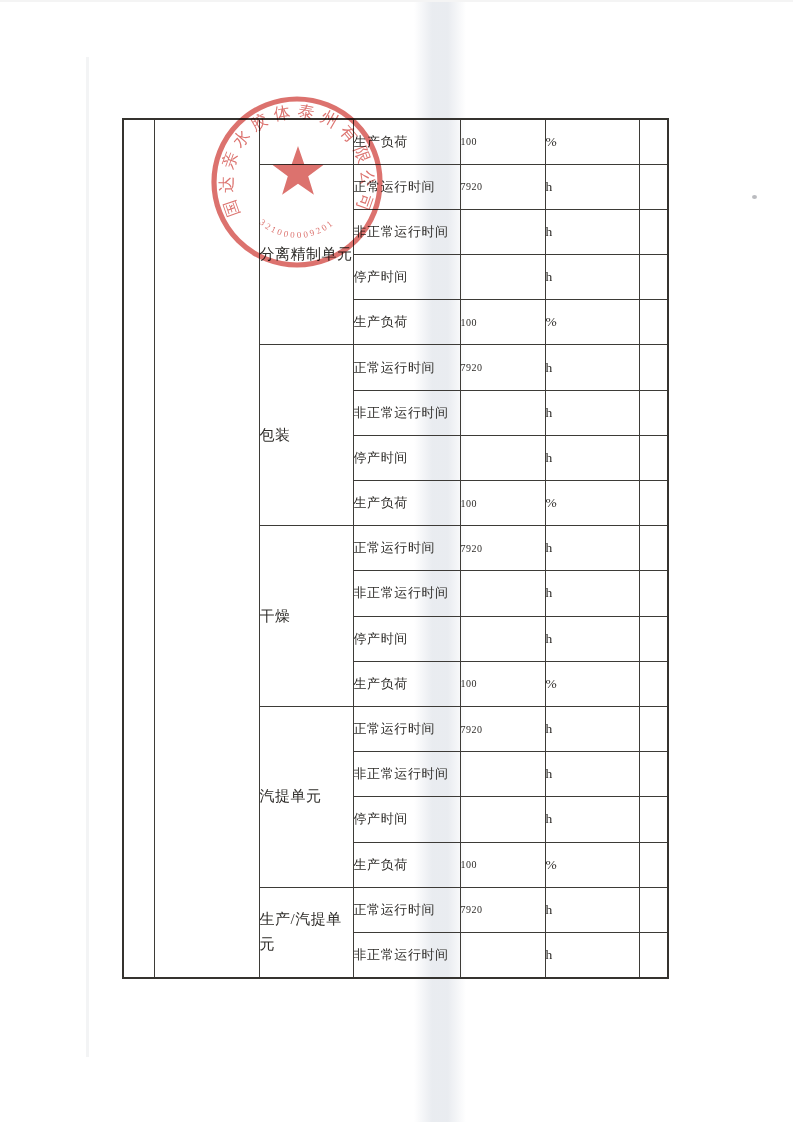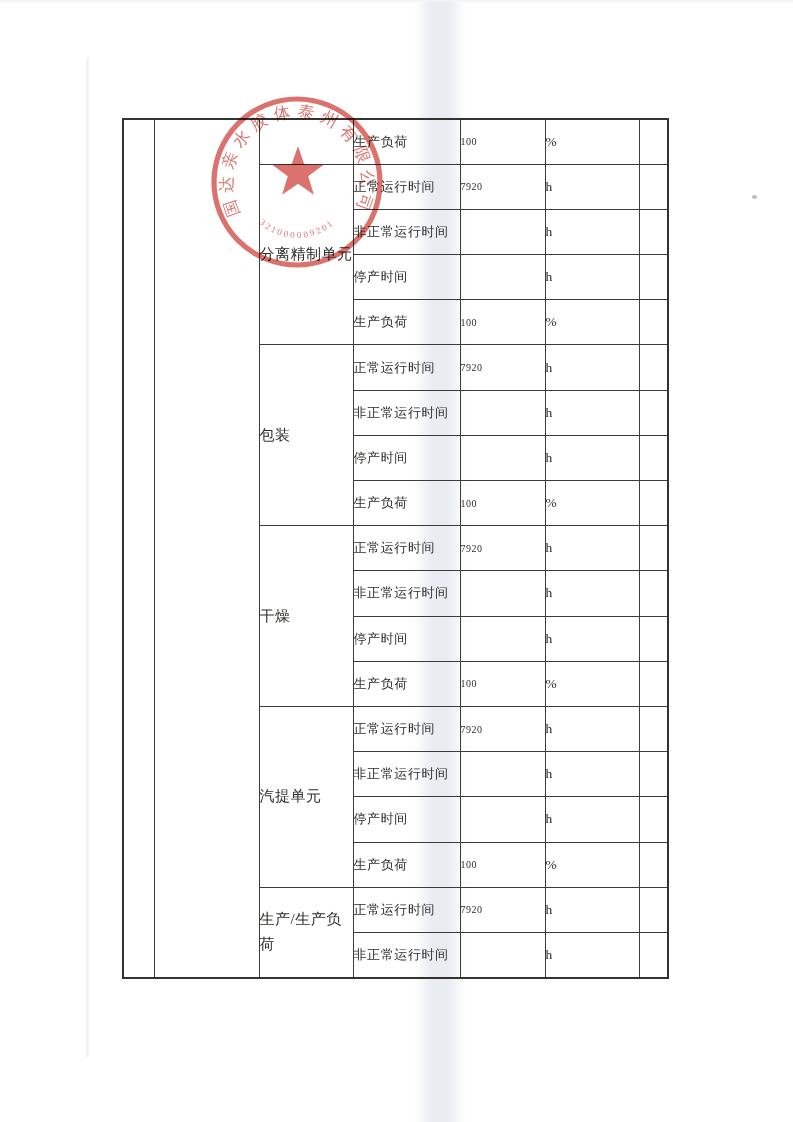--- a/index.html
+++ b/index.html
@@ -180,21 +180,21 @@
           <td class="unit-symbol-cell">h</td>
           <td></td>
         </tr>
         <tr>
           <td class="metric-cell">生产负荷</td>
           <td class="value-cell">100</td>
           <td class="unit-symbol-cell">%</td>
           <td></td>
         </tr>
         <tr>
-          <td rowspan="2" class="unit-cell">生产/生产负荷</td>
+          <td rowspan="2" class="unit-cell">生产/汽提单元</td>
           <td class="metric-cell">正常运行时间</td>
           <td class="value-cell">7920</td>
           <td class="unit-symbol-cell">h</td>
           <td></td>
         </tr>
         <tr>
           <td class="metric-cell">非正常运行时间</td>
           <td class="value-cell"></td>
           <td class="unit-symbol-cell">h</td>
           <td></td>

